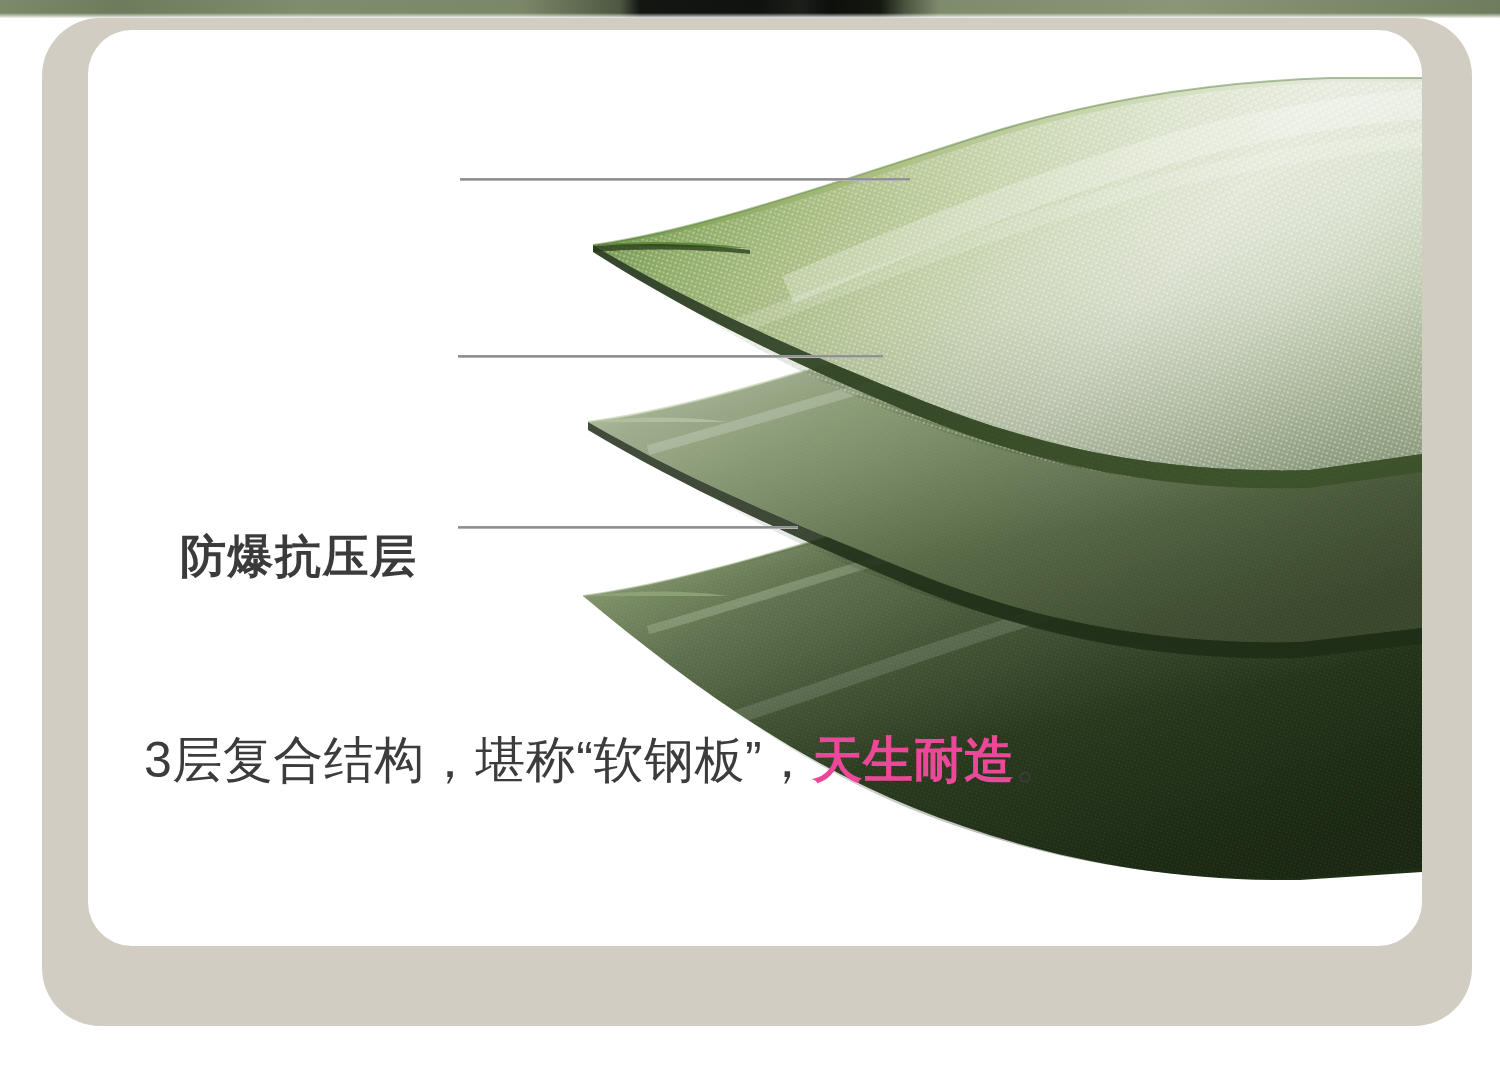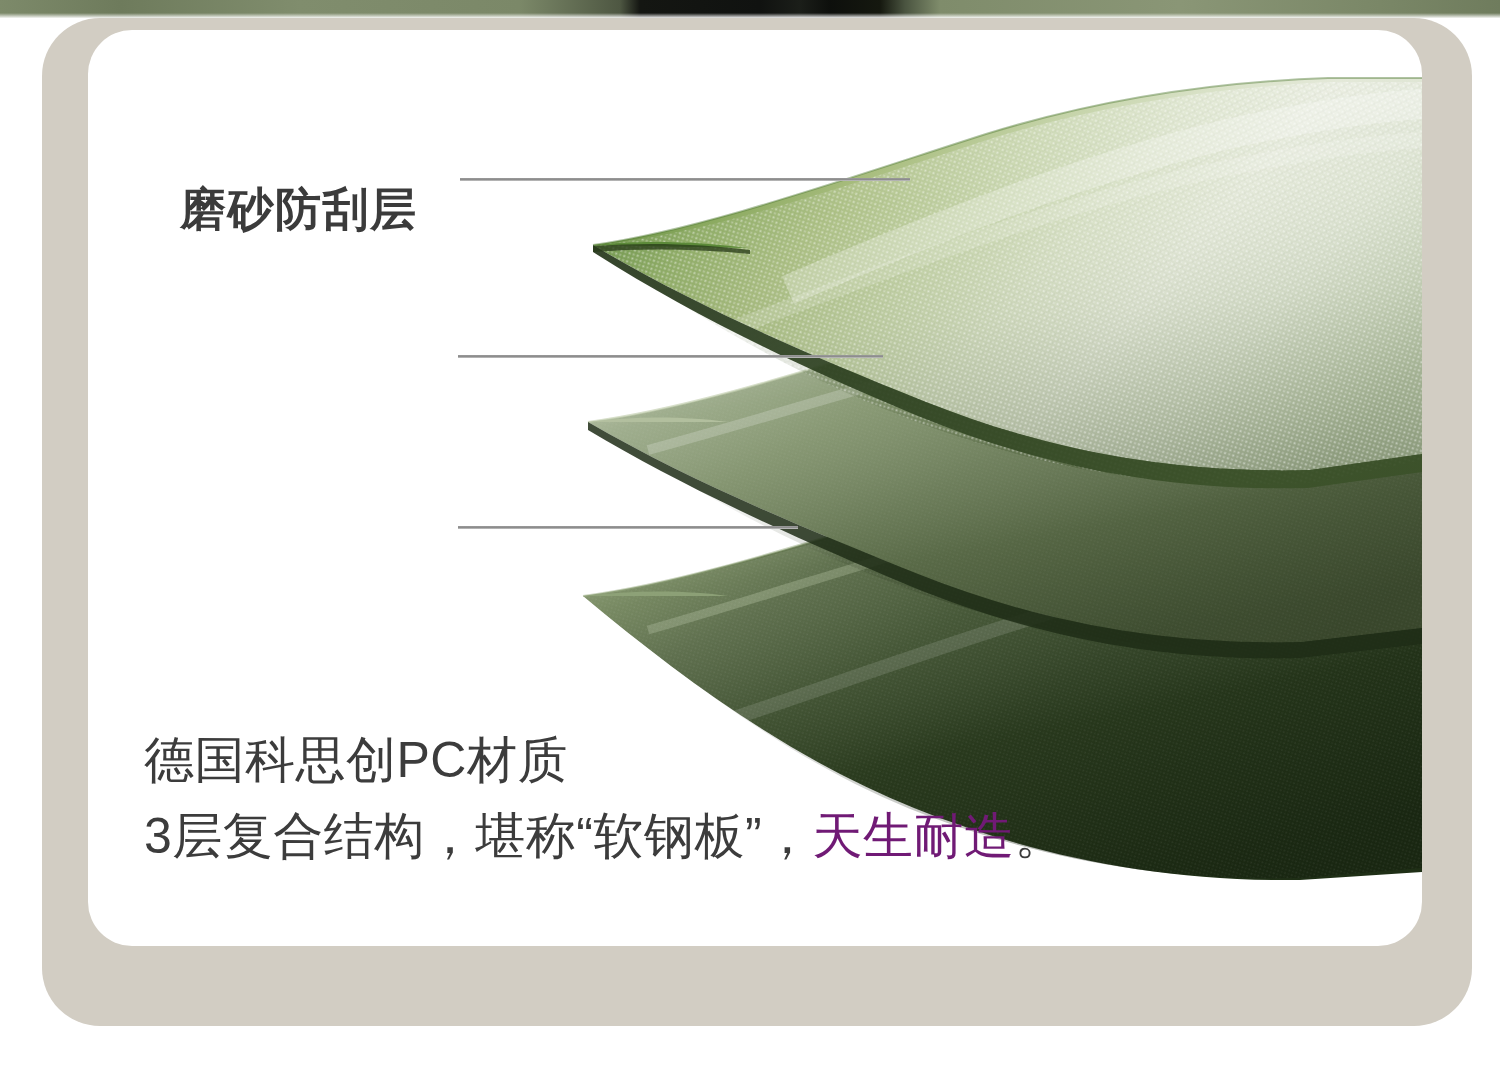--- a/index.html
+++ b/index.html
@@ -101,21 +101,21 @@
     color:#3c3c3c;
   }
   .copy-line {
     font-size:50px;
     line-height:76px;
     white-space:nowrap;
     letter-spacing:0.5px;
   }
   .copy-line.line1 { font-weight:400; }
   .copy-line.line2 { font-weight:400; }
-  .copy-strong { font-weight:400; color:#701a75; }
+  .copy-strong { font-weight:700; color:#ec4899; }
 </style>
 </head>
 <body>
 
 <div id="stage">
 
   <div class="top-strip"></div>
 
   <div class="beige-panel"></div>
 
@@ -302,23 +302,22 @@
           <path d="M 505,215 L 660,218 C 610,211 550,210 505,215 Z" fill="#5c8a39"></path>
           <path d="M 505,216 C 560,212 615,214 662,220 L 662,224 C 612,219 556,218 505,222 Z" fill="#273a18" opacity="0.75"></path>
         </g>
       </svg>
     </div>
 
     <div class="leader leader-1"></div>
     <div class="leader leader-2"></div>
     <div class="leader leader-3"></div>
 
-    <div class="label label-1">磨砂防刮层</div>
+    <div class="label label-3">防爆抗压层</div>
 
     <div class="copy">
-      <div class="copy-line line1">德国科思创PC材质</div>
       <div class="copy-line line2">
         <span>3层复合结构，堪称“软钢板”，</span><span class="copy-strong">天生耐造</span><span>。</span>
       </div>
     </div>
 
   </div>
 </div>
 
 </body></html>

